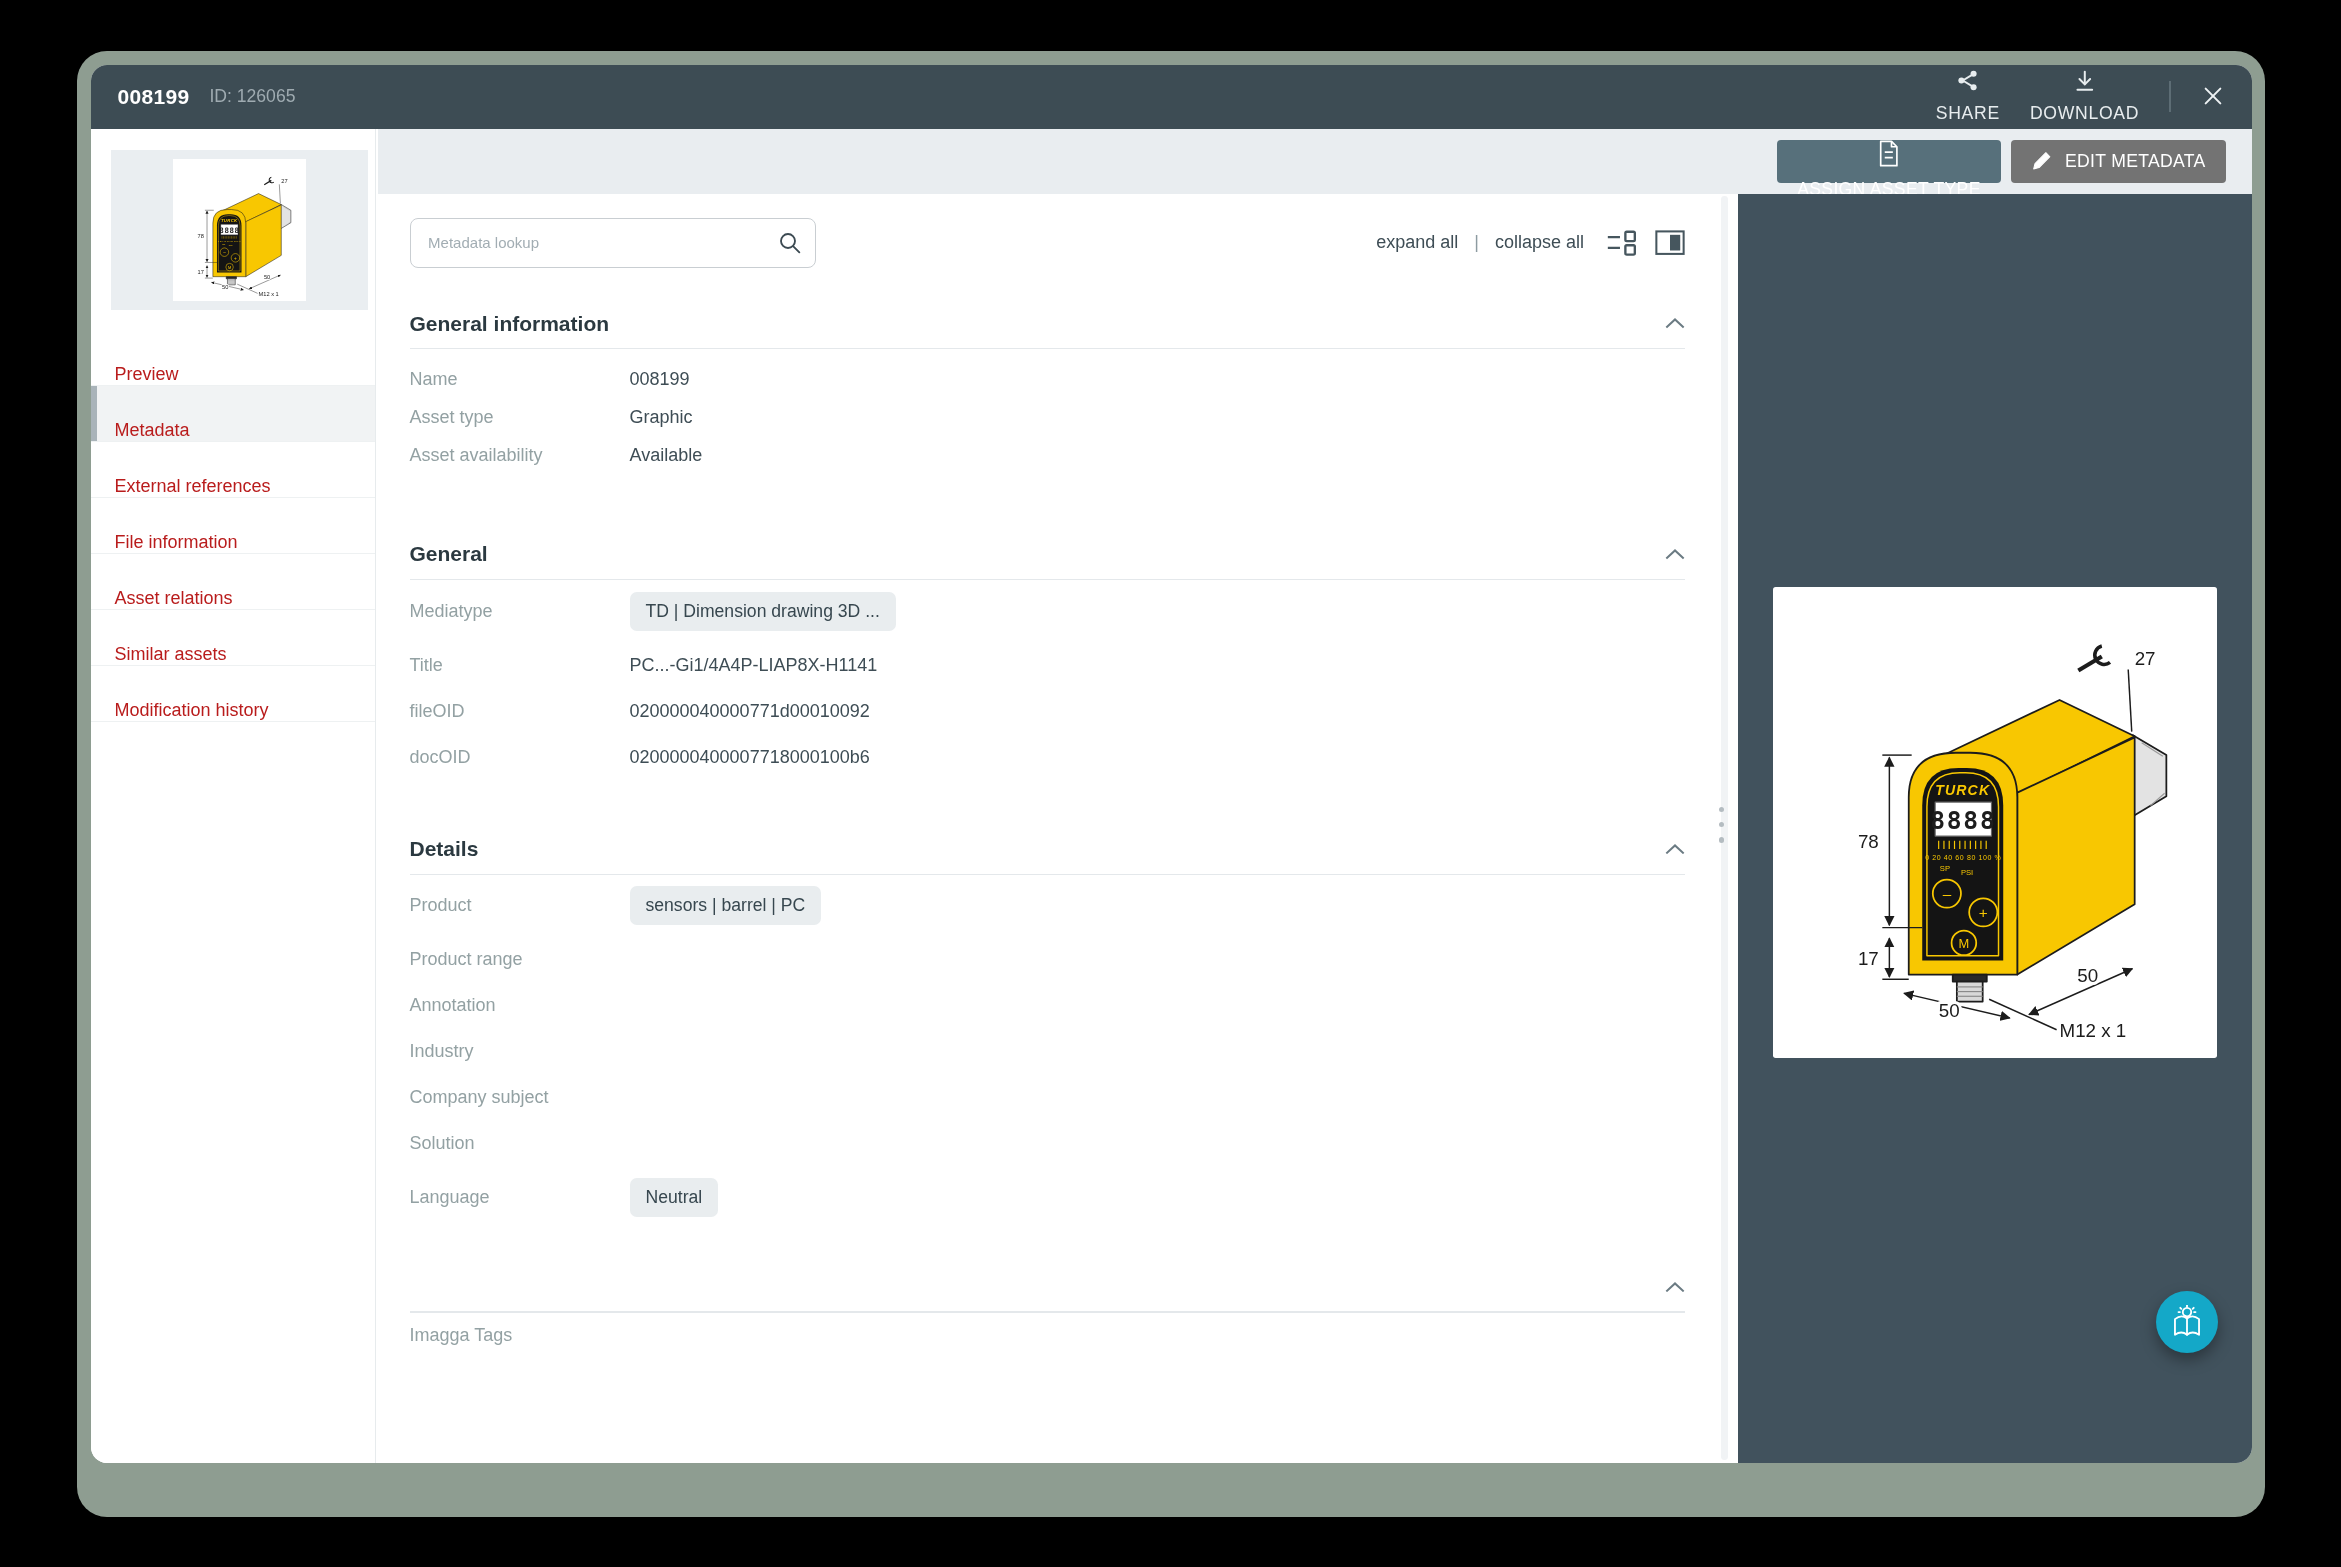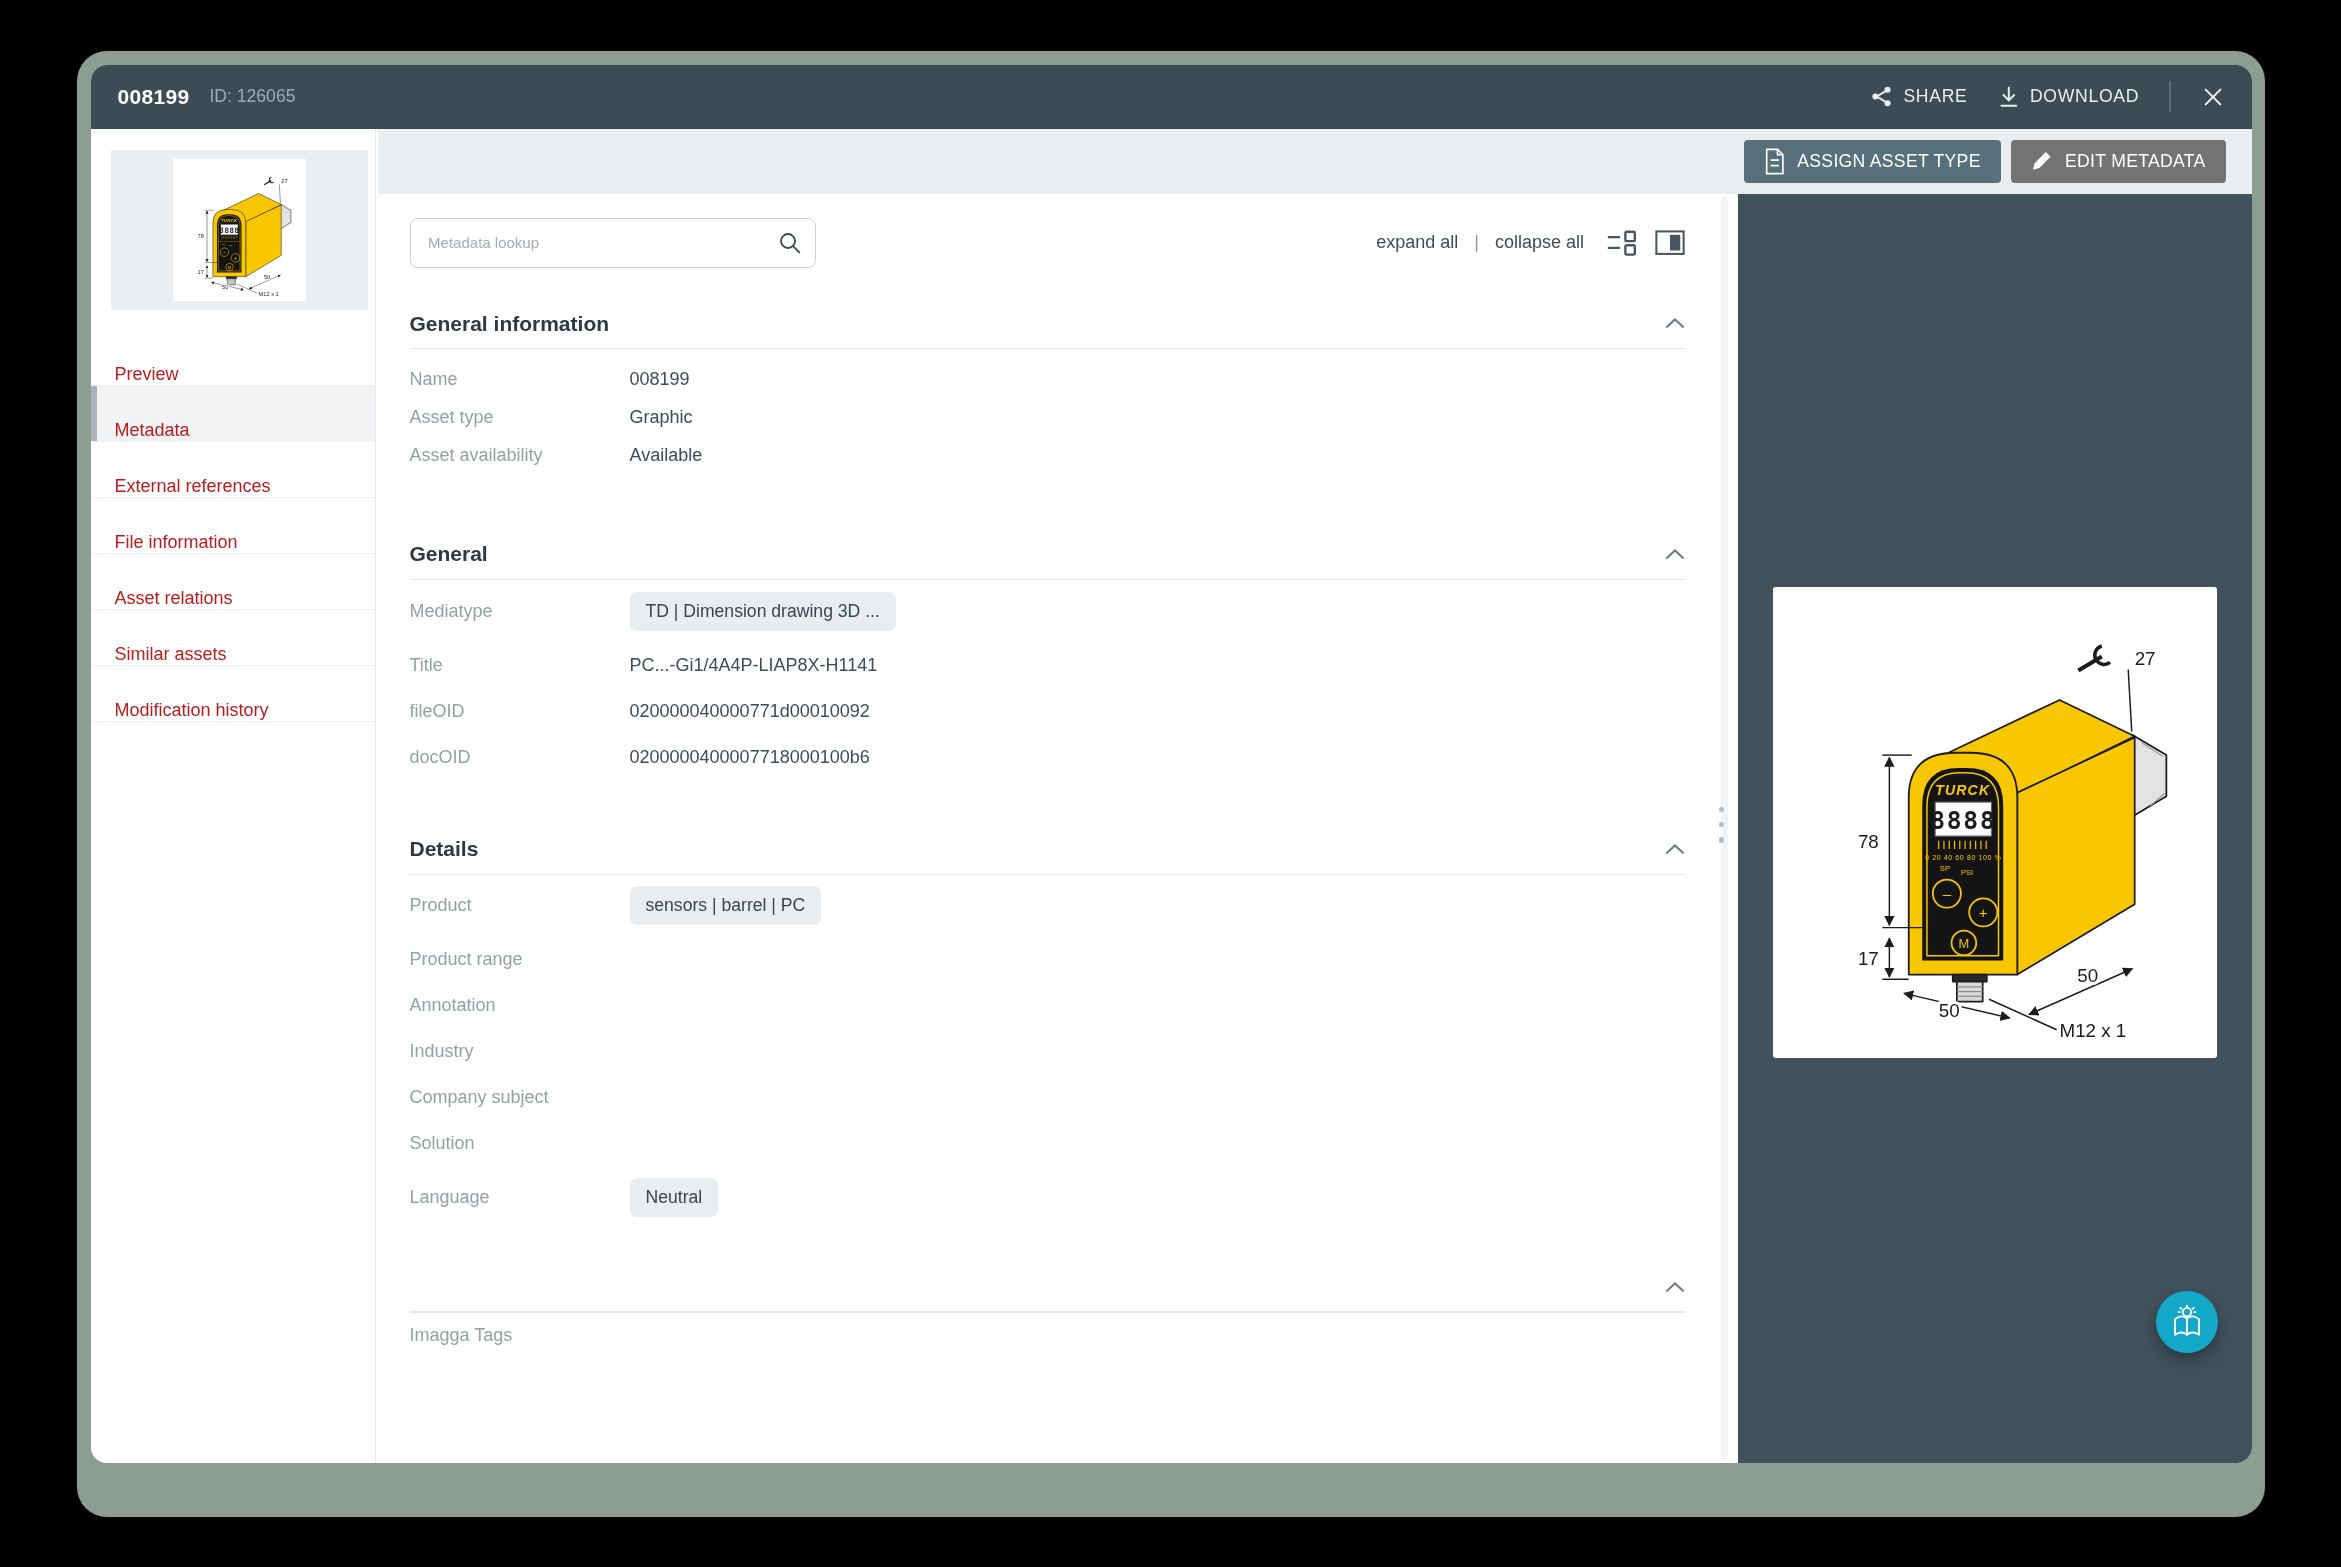--- a/index.html
+++ b/index.html
@@ -18,21 +18,21 @@
     border-radius:16px;overflow:hidden;background:#fff;
   }
   
   .titlebar{
     position:absolute;top:0;left:0;right:0;height:64px;background:#3d4c54;
     display:flex;align-items:center;padding:0 27px;box-sizing:border-box;
   }
   .tb-title{font-size:21px;font-weight:bold;color:#ffffff;letter-spacing:0.3px;}
   .tb-id{font-size:17.6px;color:#9fabb1;margin-left:20px;}
   .tb-right{margin-left:auto;display:flex;align-items:center;gap:30px;}
-  .tb-act{display:flex;align-items:center;gap:10.8px;font-size:17.6px;letter-spacing:0.7px;color:#e8edef;cursor:pointer;}
+  .tb-act{display:flex;align-items:center;gap:10.8px;font-size:17.6px;letter-spacing:0.7px;color:#e8edef;cursor:pointer;flex-direction:column;}
   .tb-sep{width:1.4px;height:31px;background:#5d6d75;}
   .tb-close{display:flex;align-items:center;cursor:pointer;}
   
   .sidebar{
     position:absolute;left:0;top:64px;bottom:0;width:285px;background:#fff;
     border-right:1.4px solid #e7ebed;box-sizing:border-box;
   }
   .thumb-card{
     position:absolute;left:20px;top:21.6px;width:257px;height:160px;background:#eaeef1;
     display:flex;align-items:center;justify-content:center;
@@ -48,21 +48,21 @@
   
   .main{position:absolute;left:287px;top:64px;right:0;bottom:0;}
   .toolbar{
     position:absolute;top:0;left:0;right:0;height:65px;background:#e9edf0;
     display:flex;align-items:center;justify-content:flex-end;gap:10.8px;padding-right:26px;box-sizing:border-box;
   }
   .btn{
     height:43px;display:flex;align-items:center;gap:12px;padding:0 20px;border-radius:4px;
     color:#fff;font-size:17.6px;letter-spacing:0.3px;cursor:pointer;border:none;
   }
-  .btn-assign{background:#57707b;}
+  .btn-assign{background:#57707b;flex-direction:column;}
   .btn-edit{background:#737373;}
   .content{position:absolute;top:65px;left:0;right:0;bottom:0;}
   
   .meta-panel{
     position:absolute;left:0;top:0;bottom:0;width:1360px;background:#fff;
     padding:0 53px 0 32px;box-sizing:border-box;overflow:hidden;
   }
   .meta-panel::after{
     content:"";position:absolute;top:2.7px;bottom:2.7px;right:9.5px;width:6.8px;
     background:#f1f3f5;border-radius:3.4px;

